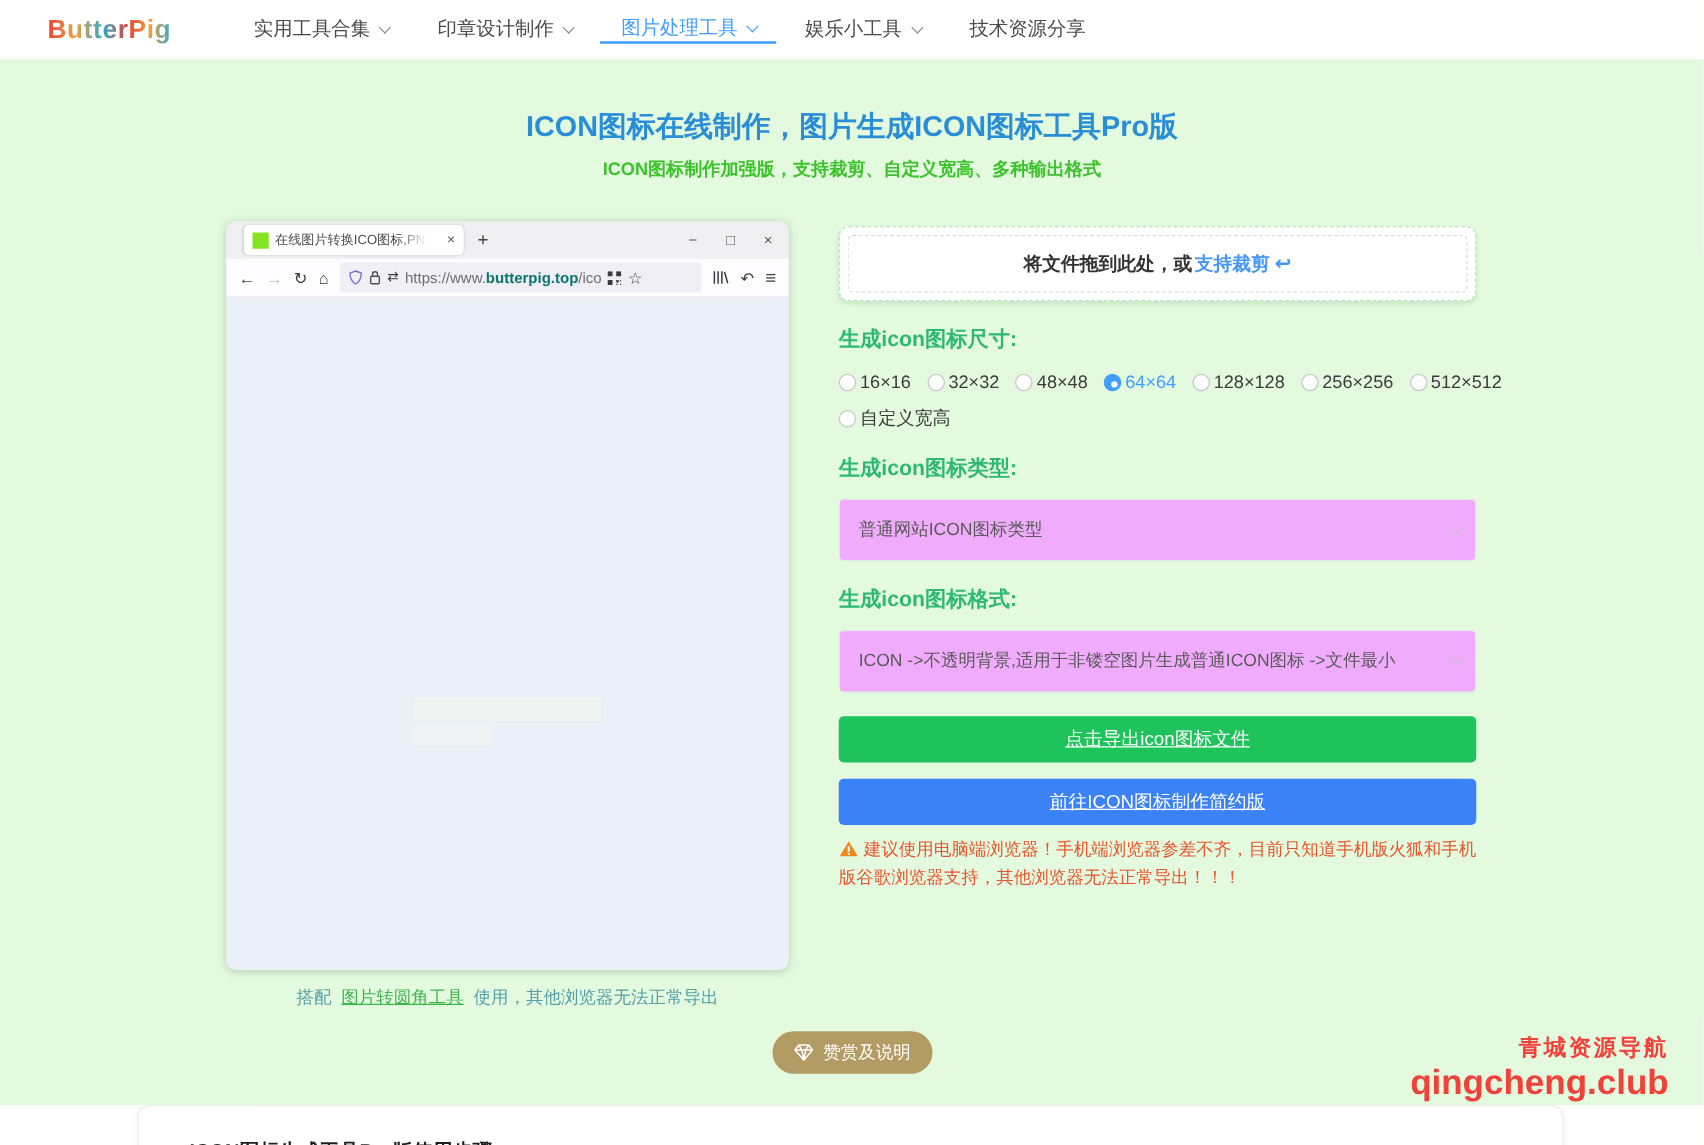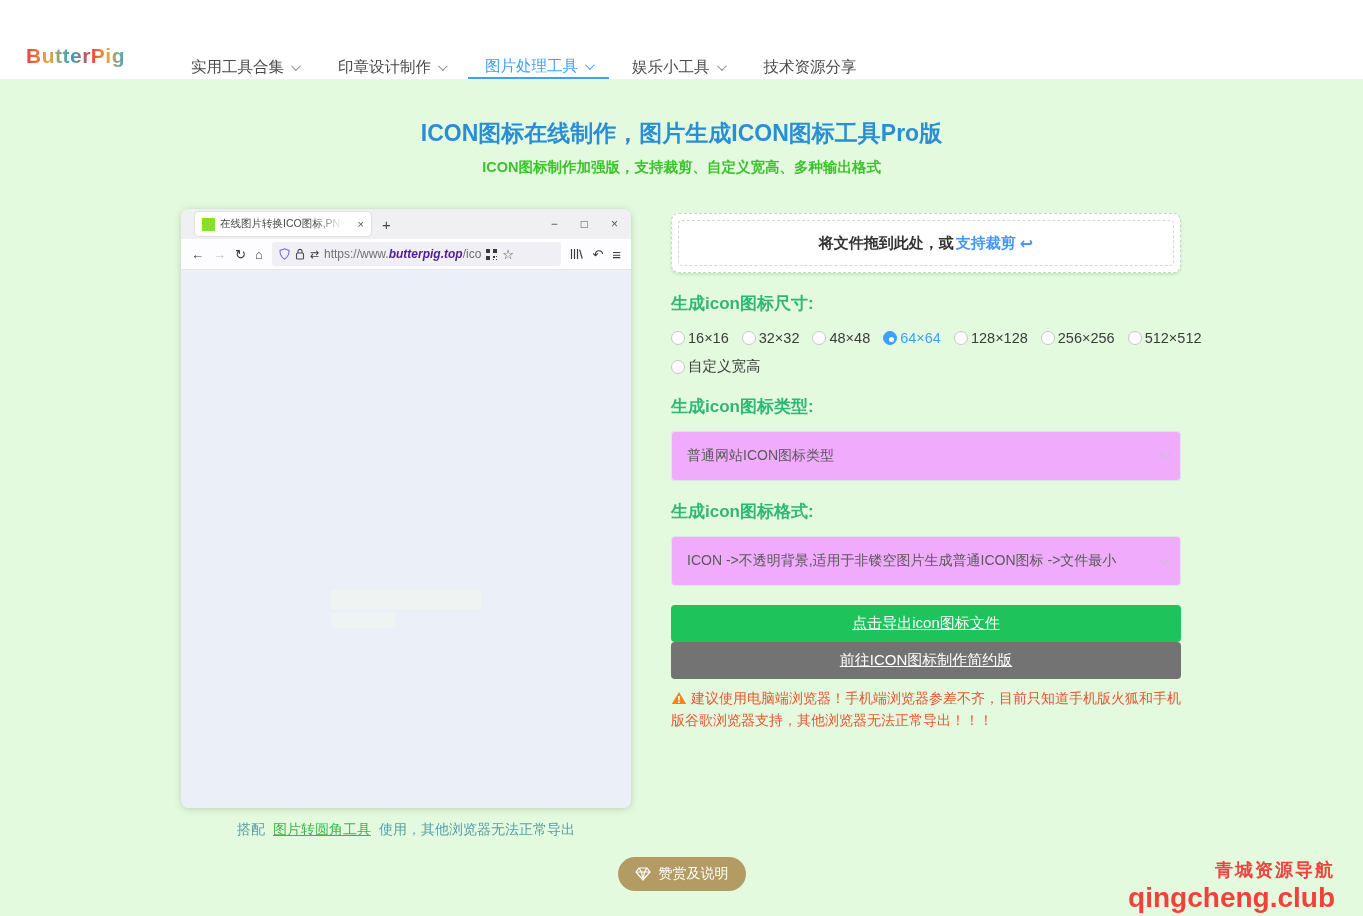--- a/index.html
+++ b/index.html
@@ -1,19 +1,19 @@
 <!DOCTYPE html>
 <html><head>
 <meta charset="utf-8">
 <style>
   * { margin:0; padding:0; box-sizing:border-box; }
   html,body { width:1363px; height:916px; overflow:hidden; font-family:"Liberation Sans","DejaVu Sans",sans-serif; background:#fff; }
 
   
-  .header { height:48px; background:#fff; display:flex; align-items:flex-end; padding-left:26px; border-bottom:1px solid #f1f1f1;margin-top:32px; }
+  .header { height:48px; background:#fff; display:flex; align-items:center; padding-left:38px; border-bottom:1px solid #f1f1f1; }
   .logo { align-self:center; font-size:21px; font-weight:bold; letter-spacing:.5px; margin-right:46px;
           background:linear-gradient(90deg,#e8403a 0%,#f0a13c 22%,#2fa7c7 45%,#e8403a 65%,#f0a13c 82%,#3aa6c9 100%);
           -webkit-background-clip:text; background-clip:text; color:transparent; cursor:pointer; }
   .nav { display:flex; align-items:stretch; }
   .nav-item { display:flex; align-items:center; gap:7px; padding:0 17px; margin:0 3px; font-size:15.5px; color:#4a4a4a; cursor:pointer; }
   .nav-item.active { color:#409eff; border-bottom:2px solid #409eff; }
   .chev { width:7px; height:7px; border-right:1.4px solid #8a8a8a; border-bottom:1.4px solid #8a8a8a; transform:rotate(45deg) translateY(-2px); display:inline-block; }
   .nav-item.active .chev { border-color:#409eff; }
 
   
@@ -34,21 +34,21 @@
                -webkit-mask-image:linear-gradient(90deg,#000 80%,transparent); }
   .tab-close { margin-left:auto; font-size:11px; color:#555; }
   .newtab { margin-left:11px; font-size:15px; color:#444; }
   .win-controls { margin-left:auto; margin-right:13px; display:flex; gap:23px; font-size:12px; color:#555; align-items:center; }
   .toolbar { height:31px; background:#fdfdff; border-bottom:1px solid #e6e6ea; display:flex; align-items:center; padding:0 10px; gap:9px; flex:none; }
   .ticon { font-size:13px; color:#3c3c3c; line-height:1; }
   .ticon.disabled { color:#c0c0c4; }
   .addr { flex:1; height:24px; background:#f0eff5; border-radius:3px; display:flex; align-items:center; padding:0 7px; gap:5px; font-size:12px; min-width:0; }
   .addr svg { flex:none; }
   .url { white-space:nowrap; overflow:hidden; color:#6f6f73; }
-  .url b { color:#4c1d95;font-style:italic; }
+  .url b { color:#0f766e; }
   .viewport { flex:1; position:relative; background:#ebeff7; }
   .ghost1 { position:absolute; left:150px; top:320px; width:150px; height:19px; background:rgba(240,243,239,.9); }
   .ghost2 { position:absolute; left:150px; top:343px; width:64px; height:15px; background:rgba(241,244,241,.8); }
 
   .caption { width:450px; text-align:center; margin-top:13px; font-size:14px; color:#53a0a8; }
   .caption a { color:#3cb54a; text-decoration:underline; cursor:pointer; margin:0 4px; }
 
   
   .dropzone { background:#fff; border:1px dashed #c3ddc0; border-radius:8px; padding:6px; box-shadow:0 2px 3px rgba(140,185,140,.3); cursor:pointer; }
   .dropzone-inner { border:1px dashed #d8d8d8; border-radius:4px; height:46px; display:flex; align-items:center; justify-content:center; font-size:15px; font-weight:bold; color:#333; }
@@ -62,21 +62,21 @@
   .radio-opt.selected .rdot { background:#409eff; border-color:#409eff; }
   .radio-opt.selected .rdot::after { content:""; position:absolute; left:4.5px; top:4.5px; width:5px; height:5px; border-radius:50%; background:#fff; }
   .radio-opt.selected .rlabel { color:#409eff; }
   .radio-row.second { margin-top:11px; }
 
   .selectbox { margin-top:13px; height:50px; background:#f0abfc; border:1px solid #e0e5e9; border-radius:4px; display:flex; align-items:center; padding:0 30px 0 15px; font-size:14px; color:#5a5a5a; position:relative; cursor:pointer; }
   .selectbox .schev { position:absolute; right:13px; width:8px; height:8px; border-right:1.4px solid #c0c4cc; border-bottom:1.4px solid #c0c4cc; transform:rotate(45deg) translateY(-3px); }
 
   .btn { height:37px; border-radius:4px; color:#fff; font-size:15px; display:flex; align-items:center; justify-content:center; cursor:pointer; border:none; width:100%;text-decoration:underline; }
   .btn-export { margin-top:19px; background:#1fc35c; }
-  .btn-simple { background:#737373; }
+  .btn-simple { margin-top:13px; background:#3b82f6; }
 
   .warning { margin-top:9px; color:#e7562f; font-size:14px; line-height:1.55; }
   .warning svg { vertical-align:-2px; margin-right:4px; }
 
   .donate-row { display:flex; justify-content:center; margin-top:18px; }
   .donate-btn { background:#b39b64; color:#fff; border:none; border-radius:17px; height:34px; padding:0 17px; display:inline-flex; align-items:center; gap:8px; font-size:14px; cursor:pointer; }
 
   .watermark { position:absolute; right:28px; bottom:2px; text-align:right; color:#f2413a; font-weight:bold; line-height:1.18; }
   .watermark .wm1 { font-size:18px; letter-spacing:2px; }
   .watermark .wm2 { font-size:28px; }

